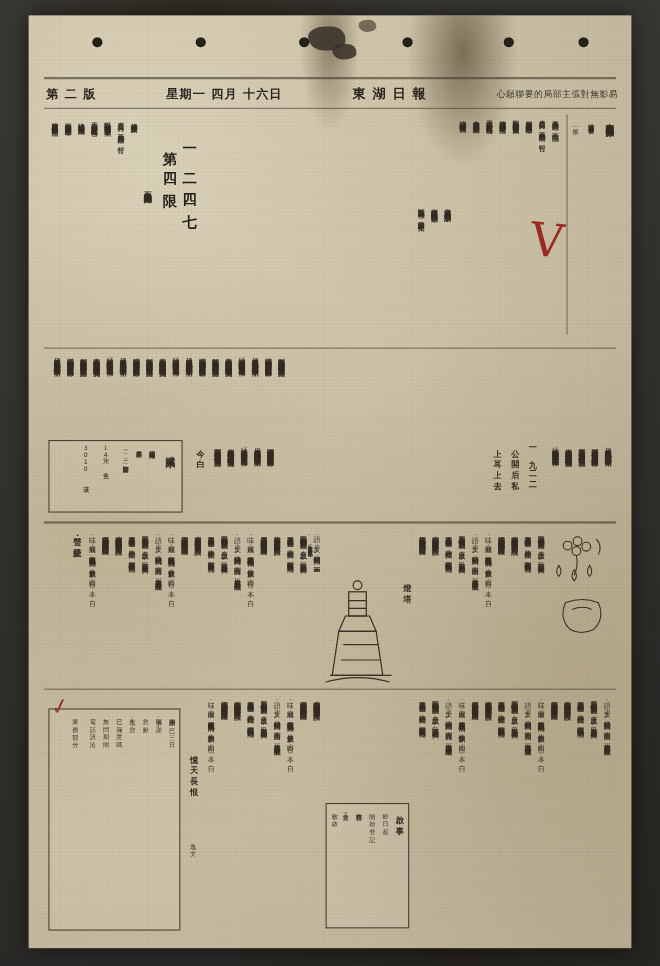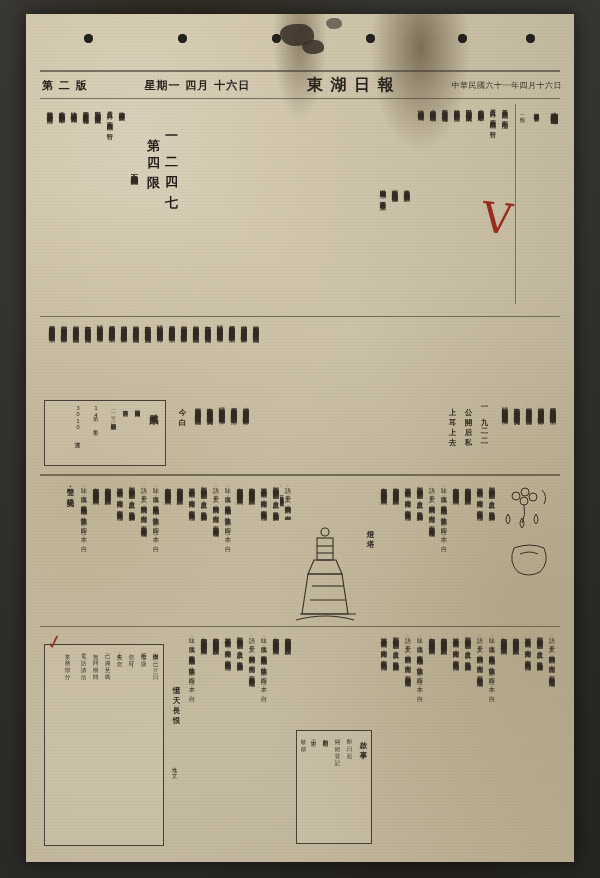--- a/index.html
+++ b/index.html
@@ -106,22 +106,22 @@
     <div class="blob" style="left:254px;top:10px;width:34px;height:22px;"></div>
     <div class="blob" style="left:276px;top:26px;width:22px;height:14px;"></div>
     <div class="blob" style="left:300px;top:4px;width:16px;height:11px;opacity:.6;"></div>
 
     <div class="page">
 
       <div class="rule thick" style="position:absolute;left:0;top:42px;width:520px;"></div>
       <div class="masthead" style="position:absolute;left:0;top:44px;width:520px;">
         <span class="mast-txt">第 二 版</span>
         <span class="mast-txt">星期一 四月 十六日</span>
-        <span class="mast-txt" style="font-size:16px;text-align:center;">東 湖 日 報</span>
-        <span class="mast-small">中華民國六十一年四月十六日</span>
+        <span class="mast-txt" style="font-size:12px;text-align:center;">東 湖 日 報</span>
+        <span class="mast-small">心願聯要的局部主張對無影易</span>
       </div>
       <div class="rule" style="position:absolute;left:0;top:70px;width:520px;"></div>
 
       <div class="block" style="left:0;top:74px;width:520px;height:210px;">
 
         <div class="vcol mid" style="position:absolute;right:2px;top:4px;height:190px;width:16px;">京地許假統史簡單行品海原</div>
         <div class="vcol tiny" style="position:absolute;right:20px;top:6px;height:180px;width:12px;">當傳官職編整整影要套</div>
         <div class="vcol tiny" style="position:absolute;right:34px;top:10px;height:60px;width:10px;">一般</div>
         <div class="vrule" style="position:absolute;right:44px;top:2px;height:200px;"></div>
 

